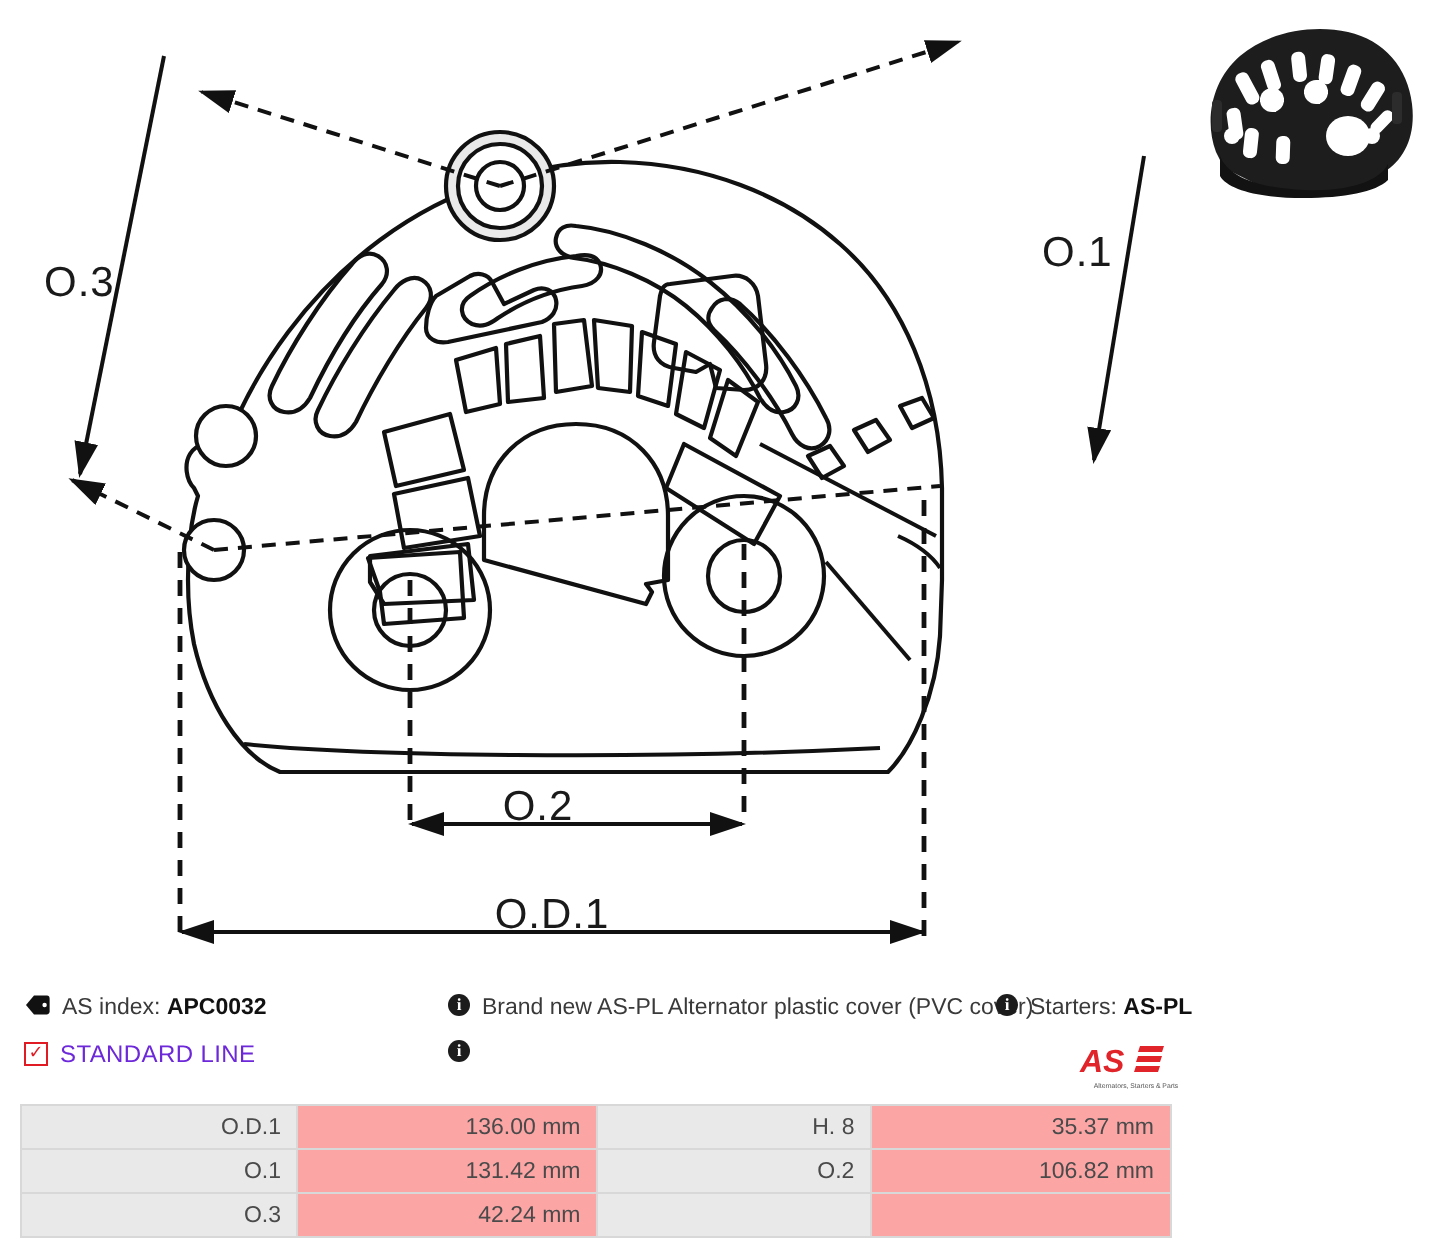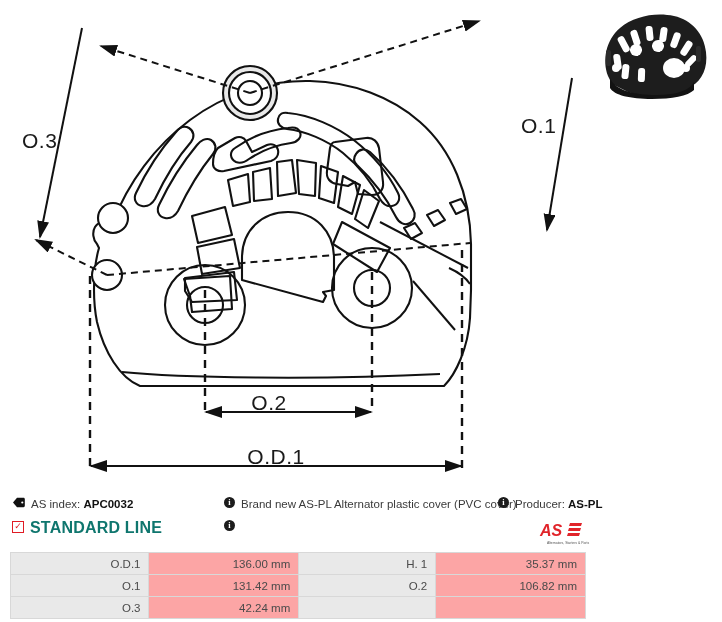--- a/index.html
+++ b/index.html
@@ -100,23 +100,23 @@
   .check-icon {
     width: 10px; height: 10px;
     border: 1px solid #e01b24;
     color: #e01b24;
     font-size: 9px;
     line-height: 9px;
     text-align: center;
     top: 2px;
   }
   .standard-line-text {
-    color: #0f766e;
-    font-weight: bold;
-    font-size: 16px;
+    color: #6d28d9;
+    font-weight: normal;
+    font-size: 12px;
     letter-spacing: 0.2px;
   }
 
   
   #as-logo {
     position: absolute;
     left: 536px;
     top: 519px;
     width: 64px;
     height: 28px;
@@ -375,21 +375,21 @@
     </div>
     <div class="info-row">
       <span class="ic info-icon">i</span>
     </div>
   </div>
 
   <div class="info-col" id="info-col-right">
     <div class="info-row">
       <span class="ic info-icon">i</span>
       <span class="txt">
-        <span>Producer:</span>
+        <span>Starters:</span>
         <b>AS-PL</b>
       </span>
     </div>
   </div>
 </div>
 
 <svg id="as-logo" viewBox="0 0 64 28">
   <text x="4" y="17" font-family="'Liberation Sans', sans-serif" font-size="16" font-weight="bold" font-style="italic" fill="#e1242a">AS</text>
   <g fill="#e1242a">
     <path d="M34,4 L46,4 L45,7 L33,7 Z"></path>
@@ -397,21 +397,21 @@
     <path d="M32,14 L44,14 L43,17 L31,17 Z"></path>
   </g>
   <text x="32" y="25" text-anchor="middle" font-family="'Liberation Sans', sans-serif" font-size="3.4" fill="#555555">Alternators, Starters &amp; Parts</text>
 </svg>
 
 <table id="spec-table">
   <tbody>
     <tr>
       <td class="key">O.D.1</td>
       <td class="val">136.00 mm</td>
-      <td class="key">H. 1</td>
+      <td class="key">H. 8</td>
       <td class="val">35.37 mm</td>
     </tr>
     <tr>
       <td class="key">O.1</td>
       <td class="val">131.42 mm</td>
       <td class="key">O.2</td>
       <td class="val">106.82 mm</td>
     </tr>
     <tr>
       <td class="key">O.3</td>

